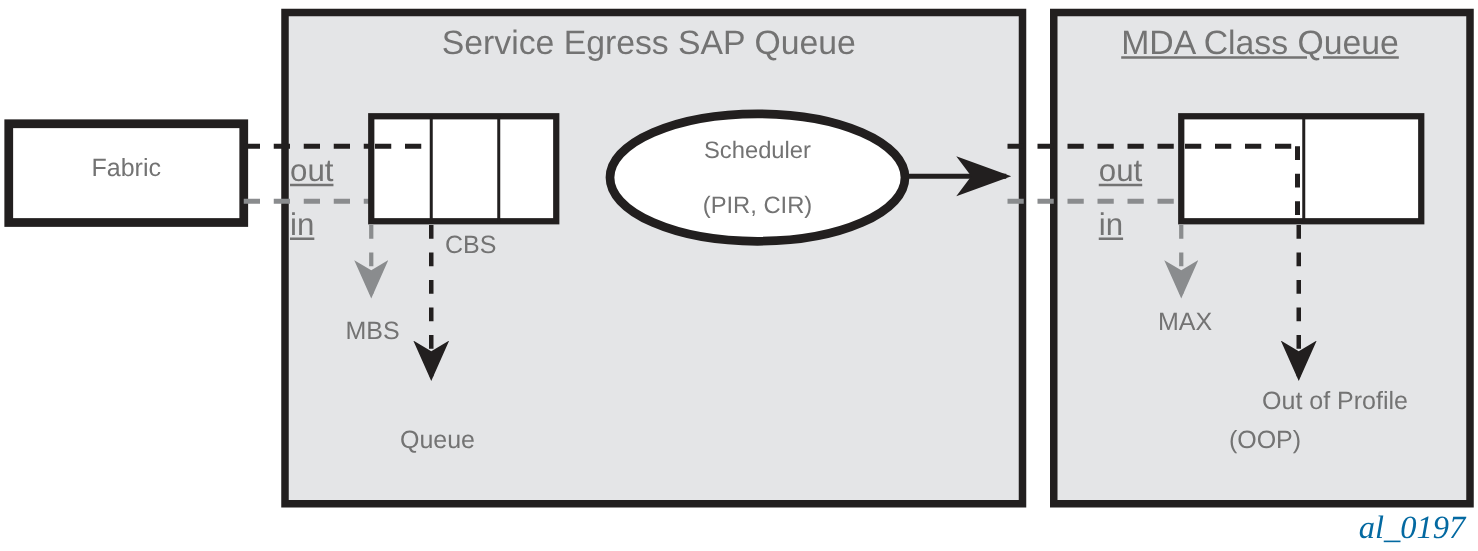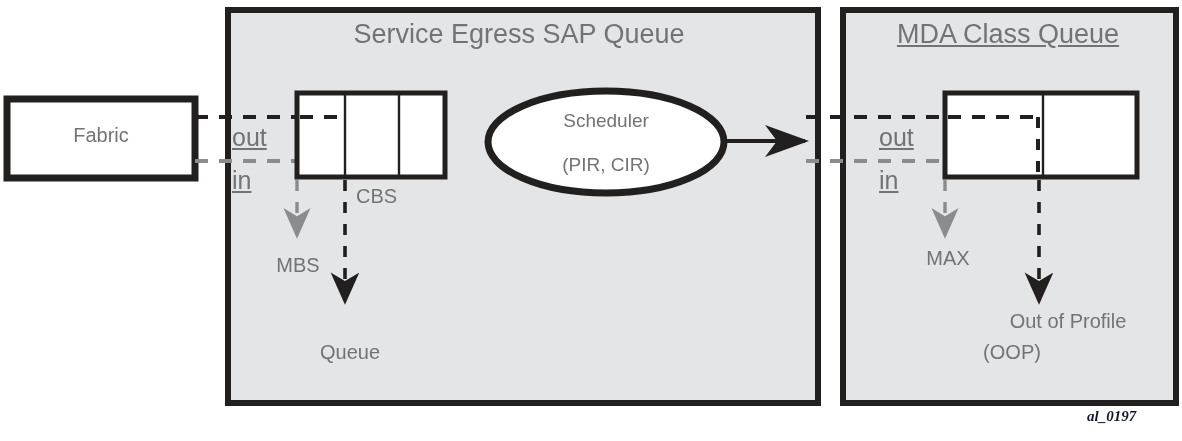--- a/index.html
+++ b/index.html
@@ -46,23 +46,22 @@
   }
   .t-sched {
     font-size: 19px;
     text-align: left;
     transform: translateX(-50%);
     line-height: 1.12;
   }
   .t-caption {
     font-family: "Liberation Serif", serif;
     font-style: italic;
-    font-size: 15px;
-    color: #0f172a;
-    font-weight: bold;
+    font-size: 26px;
+    color: #0369a1;
   }
 </style>
 </head>
 <body>
 
 <div id="diagram-root">
 
   <svg class="svg-layer" viewBox="0 0 1182 441" xmlns="http://www.w3.org/2000/svg">
 
     <defs>

